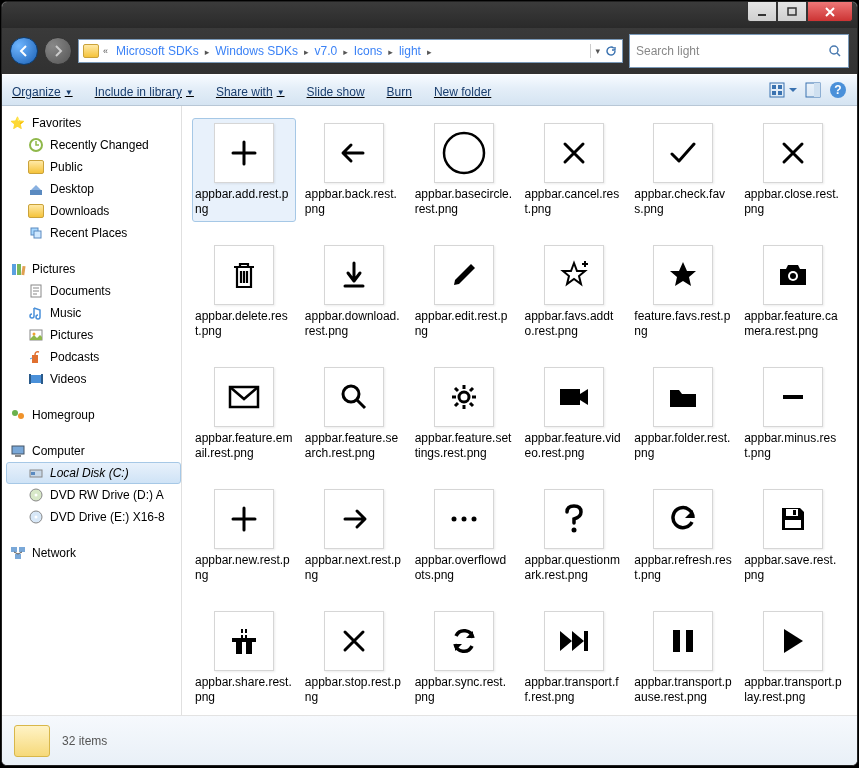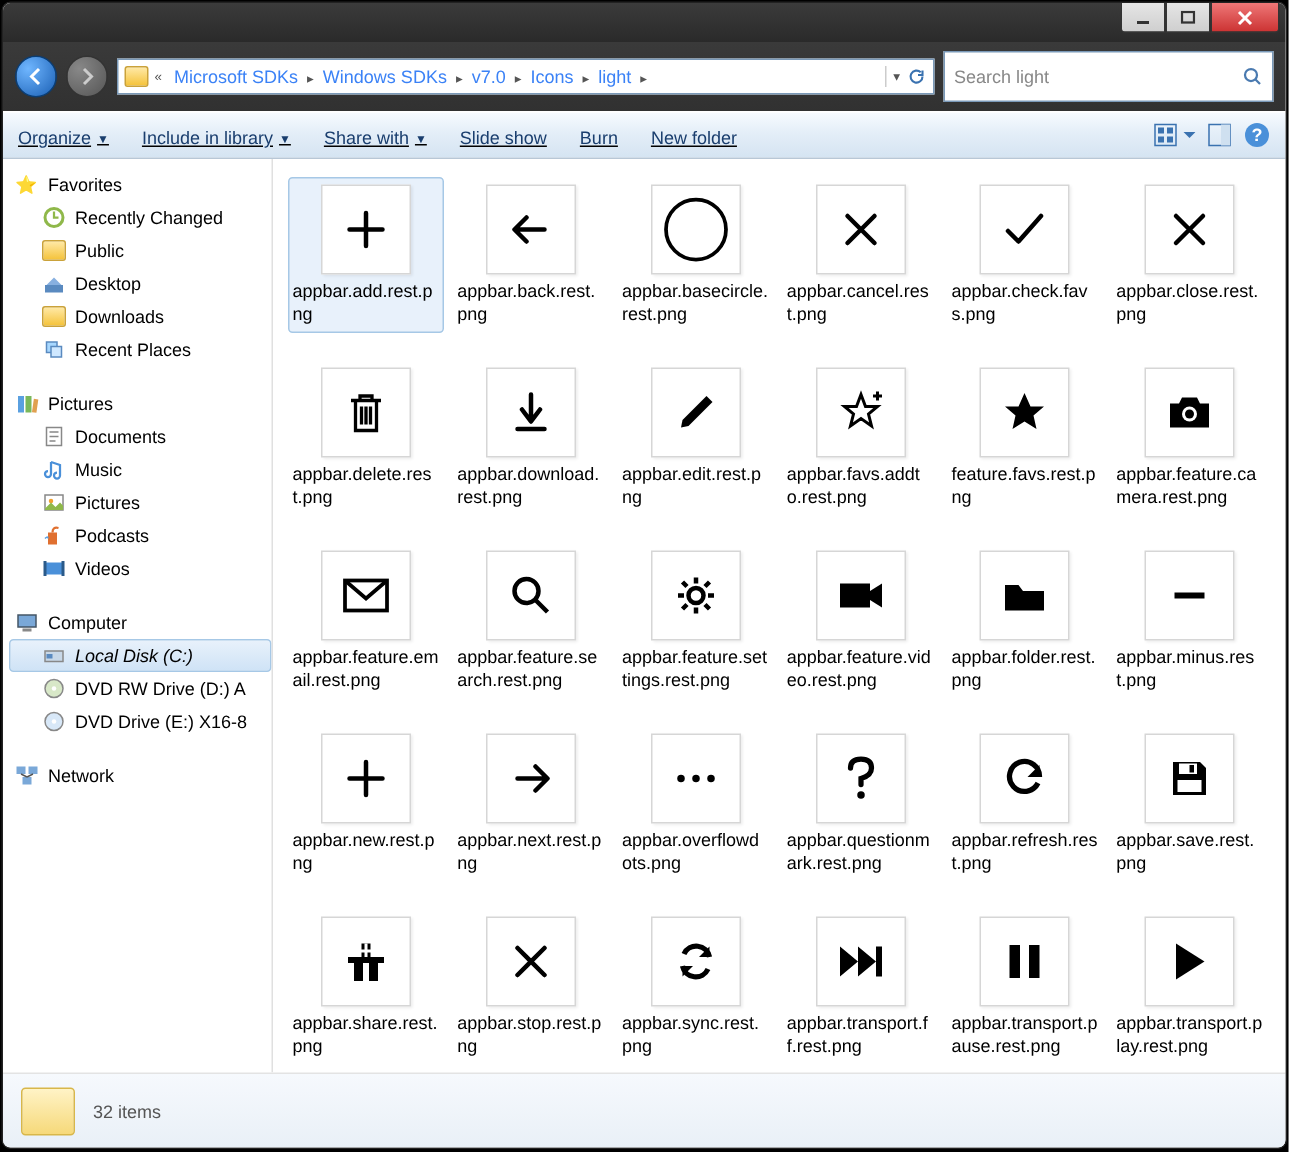--- a/index.html
+++ b/index.html
@@ -258,20 +258,31 @@
                 </svg>
               </span>
               <span>Videos</span>
             </div>
           </div>
       </div>
       <div class="sb-group">
         <div class="sb-head">
             <span class="ico">
               <svg width="16" height="16">
+                <circle cx="5" cy="6" r="3" fill="#6ab04c"></circle>
+                <circle cx="11" cy="9" r="3" fill="#f0932b"></circle>
+              </svg>
+            </span>
+            <span>Homegroup</span>
+          </div>
+      </div>
+      <div class="sb-group">
+        <div class="sb-head">
+            <span class="ico">
+              <svg width="16" height="16">
                 <rect x="2" y="3" width="12" height="8" fill="#7aa8d8" stroke="#456"></rect>
                 <rect x="5" y="12" width="6" height="2" fill="#888"></rect>
               </svg>
             </span>
             <span>Computer</span>
           </div>
         <div id="sb-comp">
             <div class="sb-item selected">
               <span class="ico">
                 <svg width="16" height="16">

